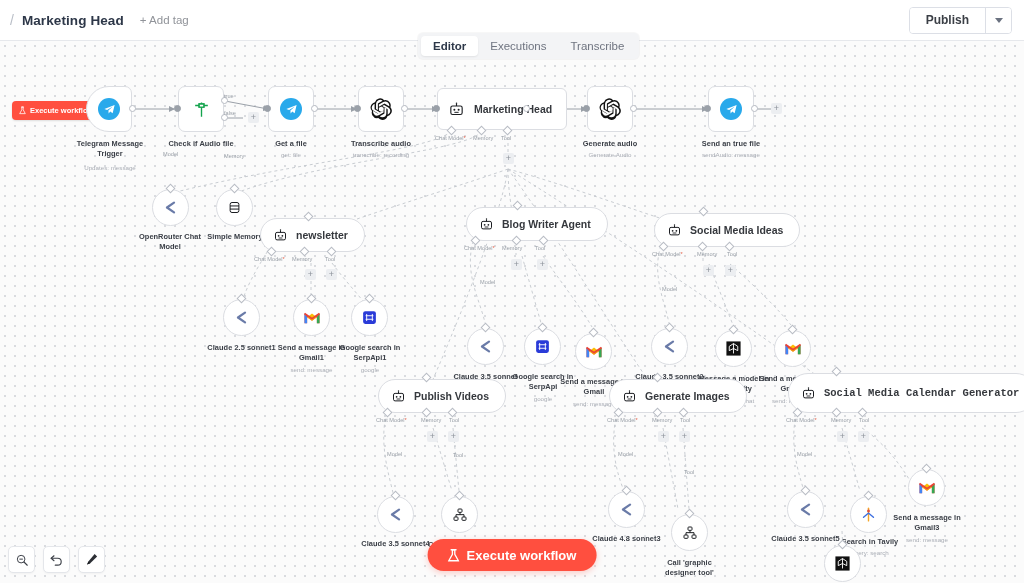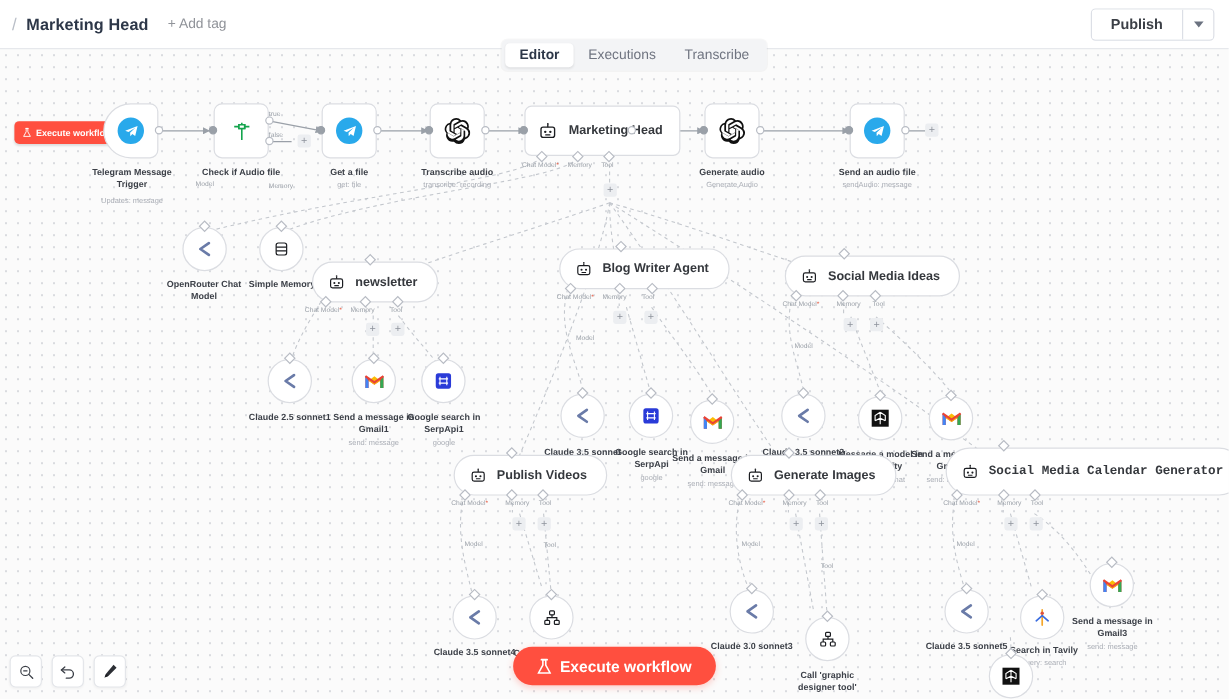--- a/index.html
+++ b/index.html
@@ -337,21 +337,21 @@
         <div class="tg">
           <svg width="13" height="13" viewBox="0 0 24 24">
               <path d="M21.5 3.5 2.5 11l5 1.8L18 6.3l-8 7.6.4 5.6 3-3.6 4.4 3.2z" fill="#fff"></path>
             </svg>
         </div>
       </div>
       <div class="dot filled" style="left:-4px; top:19px;"></div>
       <div class="dot" style="left:43px; top:19px;"></div>
     </div>
     <div class="plusbox" style="left:771px; top:62px;"></div>
-    <div class="caption" style="left:683px; top:98px; width:96px;">Send an audio file</div>
+    <div class="caption" style="left:683px; top:98px; width:96px;">Send an true file</div>
     <div class="subcaption" style="left:683px; top:110px; width:96px;">sendAudio: message</div>
 
     <div class="porttag" style="left:163px; top:110px;">Model</div>
     <div class="porttag" style="left:224px; top:112px;">Memory</div>
 
     <div class="node" style="left:152px; top:148px;">
       <div class="n-circ">
         <svg width="17" height="17" viewBox="0 0 24 24">
           <path d="M17 5 L7 12 L17 19" fill="none" stroke="#6a7ba8" stroke-width="3.1" stroke-linecap="round" stroke-linejoin="round"></path>
         </svg>
@@ -635,21 +635,21 @@
     <div class="porttag" style="left:684px; top:428px;">Tool</div>
 
     <div class="node" style="left:608px; top:450px;">
       <div class="n-circ">
         <svg width="17" height="17" viewBox="0 0 24 24">
           <path d="M17 5 L7 12 L17 19" fill="none" stroke="#6a7ba8" stroke-width="3.1" stroke-linecap="round" stroke-linejoin="round"></path>
         </svg>
       </div>
       <div class="diamond" style="left:15px; top:-4px;"></div>
     </div>
-    <div class="caption" style="left:587px; top:493px; width:79px;">Claude 3.0 sonnet3</div>
+    <div class="caption" style="left:587px; top:493px; width:79px;">Claude 4.8 sonnet3</div>
 
     <div class="node" style="left:671px; top:473px;">
       <div class="n-circ">
         <svg width="16" height="16" viewBox="0 0 24 24">
           <rect x="9" y="3" width="6" height="5" rx="1.2" fill="none" stroke="#1b1d21" stroke-width="1.5"></rect>
           <rect x="3" y="15" width="6" height="5" rx="1.2" fill="none" stroke="#1b1d21" stroke-width="1.5"></rect>
           <rect x="15" y="15" width="6" height="5" rx="1.2" fill="none" stroke="#1b1d21" stroke-width="1.5"></rect>
           <path d="M12 8 V11.5 M6 15 V11.5 H18 V15" fill="none" stroke="#1b1d21" stroke-width="1.5"></path>
         </svg>
       </div>

